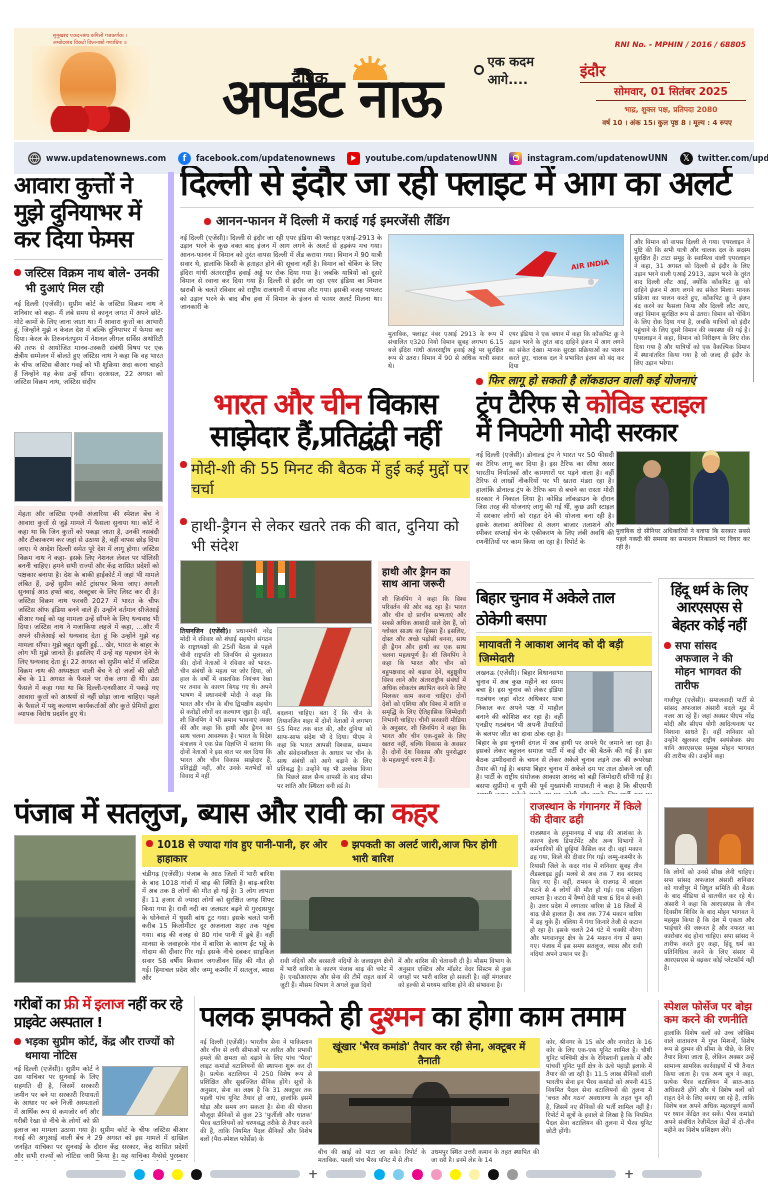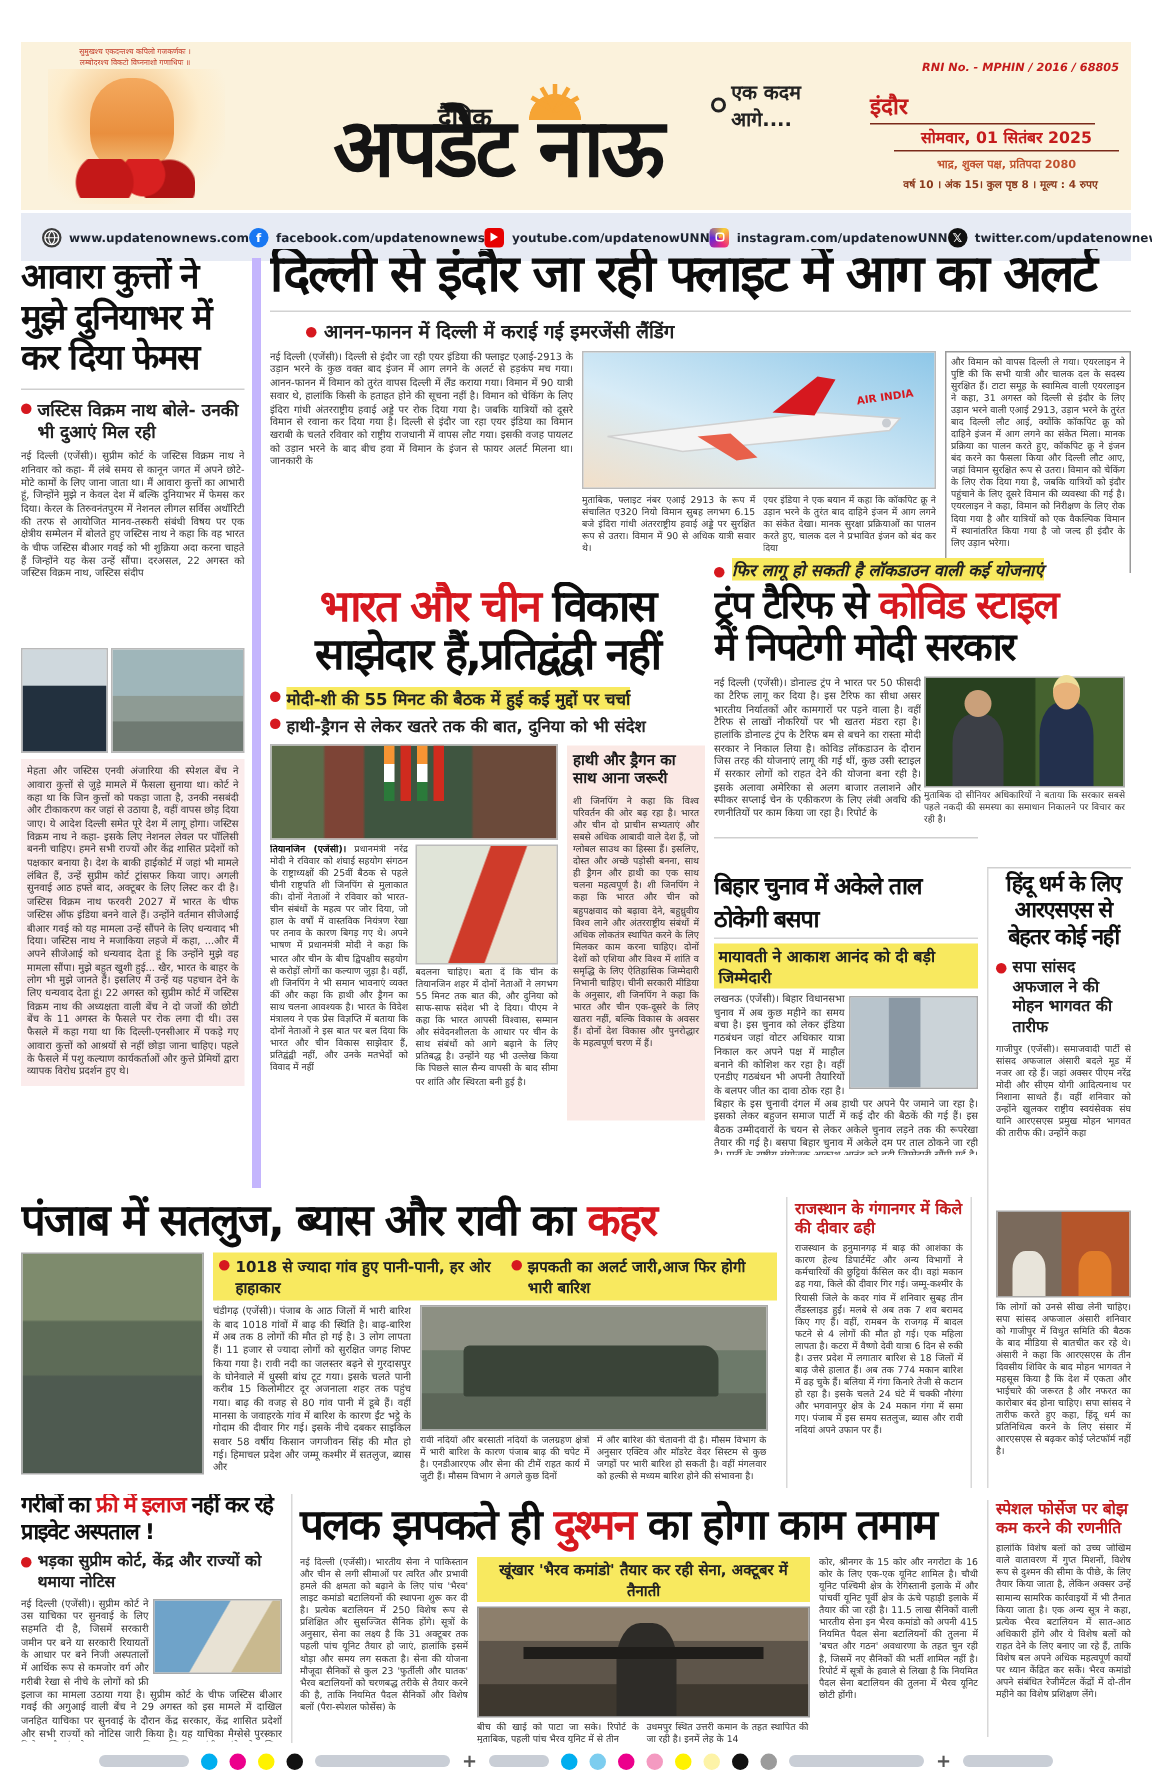--- a/index.html
+++ b/index.html
@@ -43,21 +43,21 @@
   .tagline { position:absolute; left:310px; top:24px; font-size:13px; font-weight:bold; color:#222; display:flex; align-items:center; gap:4px; }
   .tag-ic { width:10px; height:10px; border:2px solid #222; border-radius:50%; display:inline-block; }
   .mast-right { width:182px; position:relative; font-weight:bold; }
   .rni { position:absolute; right:8px; top:12px; font-size:7.5px; font-style:italic; color:#c41c1c; }
   .edition { position:absolute; right:24px; top:32px; width:150px; text-align:left; font-size:15px; color:#c41c1c; border-bottom:1.5px solid #7a2a1a; padding-bottom:2px; }
   .dateln { position:absolute; right:8px; top:56px; width:150px; text-align:center; font-size:10.5px; color:#c41c1c; border-bottom:1.5px solid #7a2a1a; padding-bottom:2px; }
   .panchang { position:absolute; right:8px; top:76px; width:150px; text-align:center; font-size:7.5px; color:#c0512e; }
   .issueln { position:absolute; right:2px; top:90px; width:170px; text-align:center; font-size:7px; color:#8a3a1c; }
 
   
-  .social { left:14px; top:142px; width:740px; height:32px; background:#e7ebf4; display:flex; align-items:center; justify-content:space-between; padding:0 14px; }
+  .social { left:14px; top:142px; width:740px; height:32px; background:#e7ebf4; display:flex; align-items:center; justify-content:space-between; padding:0 14px;gap:12px; }
   .soc-item { display:flex; align-items:center; gap:5px; font-size:8px; font-weight:bold; color:#1d2430; }
   .ic { width:13px; height:13px; border-radius:50%; display:inline-flex; align-items:center; justify-content:center; flex:none; color:#fff; font-size:8px; font-weight:bold; }
   .ic-globe { background:#3b3b3b; }
   .ic-globe svg { width:11px; height:11px; }
   .ic-fb { background:#1877f2; }
   .ic-yt { background:#e60000; border-radius:3px; }
   .ic-yt i{ width:0; height:0; border-left:5px solid #fff; border-top:3px solid transparent; border-bottom:3px solid transparent; }
   .ic-ig { background:conic-gradient(from 30deg, #f9ce34, #ee2a7b, #6228d7, #f9ce34); border-radius:3px; }
   .ic-ig i{ width:6px;height:6px;border:1.5px solid #fff;border-radius:2px; }
   .ic-x { background:#111; }
@@ -82,22 +82,22 @@
   .plane svg { position:absolute; left:6px; top:10px; }
   .plane .ai-label { position:absolute; right:14px; top:26px; font-size:7px; font-weight:bold; color:#d6181f; transform:rotate(-8deg); }
   .fl-minicols { display:flex; gap:5px; margin-top:4px; }
   .fl-minicols > div { width:116px; height:52px; overflow:hidden; }
   .fl-col3 { width:124px; height:168px; border:1px solid #9a9a9a; padding:3px; }
 
   
   .chn { left:180px; top:388px; width:290px; height:400px; }
   .chn h1 { font-size:29px; line-height:1.12; letter-spacing:-1.5px; color:#0d0d0d; text-align:center; }
   .chn .b1 { margin-top:5px; }
-  .chn .b1 span.t, .chn .b2 span.t { font-size:11px; font-weight:bold; }
-  .chn .b2 { margin-top:3px;text-align:center; }
+  .chn .b1 span.t, .chn .b2 span.t { font-size:15px; font-weight:normal; }
+  .chn .b2 { margin-top:17px; }
   .chn-photo1 { width:192px; height:64px; margin-top:5px;
     background:linear-gradient(90deg,#5c6b4a 0 18%, #7d4436 19% 32%, #3f5540 33% 70%, #6b4a3a 71%); position:relative;}
   .flagstrip { position:absolute; left:30%; top:0; width:40%; height:100%; display:flex; gap:4px; justify-content:center; }
   .flagstrip i { width:7px; height:60%; }
   .fi { background:linear-gradient(180deg,#f79433 33%, #fff 33% 66%, #2b7a3a 66%); }
   .fc { background:#d02b1e; }
   .chn-cols { display:flex; gap:5px; margin-top:3px; }
   .chn-c1 { width:92px; height:222px; }
   .chn-c2 { width:95px; }
   .chn-photo2 { width:95px; height:80px; background:linear-gradient(110deg,#e0e4d8 0 40%, #cf3b2a 41% 60%, #e8e2d2 61%); position:relative; border:1px solid #bbb;}
@@ -115,21 +115,21 @@
   .trump-c1 { width:138px; height:112px; }
   .trump-right { width:134px; }
   .trump-photo { width:134px; height:74px; background:linear-gradient(90deg,#28401f 0 55%, #45622f 56%); position:relative; border:1px solid #aaa; }
   .trump-photo .m { position:absolute; left:18px; bottom:0; width:34px; height:48px; border-radius:40% 40% 0 0; background:#3c3f46; }
   .trump-photo .m::before { content:""; position:absolute; left:8px; top:-16px; width:18px; height:18px; border-radius:50%; background:#caa07a; }
   .trump-photo .t { position:absolute; right:20px; bottom:0; width:36px; height:56px; border-radius:40% 40% 0 0; background:#23304d; }
   .trump-photo .t::before { content:""; position:absolute; left:9px; top:-18px; width:18px; height:18px; border-radius:50%; background:#e8b27a; border-top:5px solid #eede9a; }
   .trump-cap { font-size:6px; line-height:1.3; color:#333; margin-top:2px; text-align:justify; }
 
   
-  .bsp { left:476px; top:558px; width:176px; height:212px; border-top:1px solid #cfcfcf; padding-top:20px;}
+  .bsp { left:476px; top:582px; width:176px; height:212px; border-top:1px solid #cfcfcf; padding-top:3px;}
   .bsp h1 { font-size:15.5px; letter-spacing:-0.8px; color:#0f0f0f; border-bottom:1px solid #d5d5d5; padding-bottom:2px; }
   .bsp .sub { display:inline-block; font-size:10.5px; font-weight:bold; margin:3px 0; padding:1px 3px; }
   .bsp .bd { height:158px; overflow:hidden; }
   .maya { float:right; width:86px; height:62px; margin:2px 0 2px 3px; border:1px solid #aaa;
     background:linear-gradient(90deg,#b8c4cc 0 30%, #8a98a4 31% 55%, #cbd3d8 56%); }
 
   
   .rss { left:658px; top:578px; width:96px; height:414px; border-top:1px solid #cfcfcf; border-left:1px solid #d8d8d8; padding:3px 0 0 5px; }
   .rss h1 { font-size:14.5px; line-height:1.2; letter-spacing:-0.8px; color:#0f0f0f; text-align:center; }
   .rss .sub { display:flex; gap:4px; margin:5px 0 4px; }

